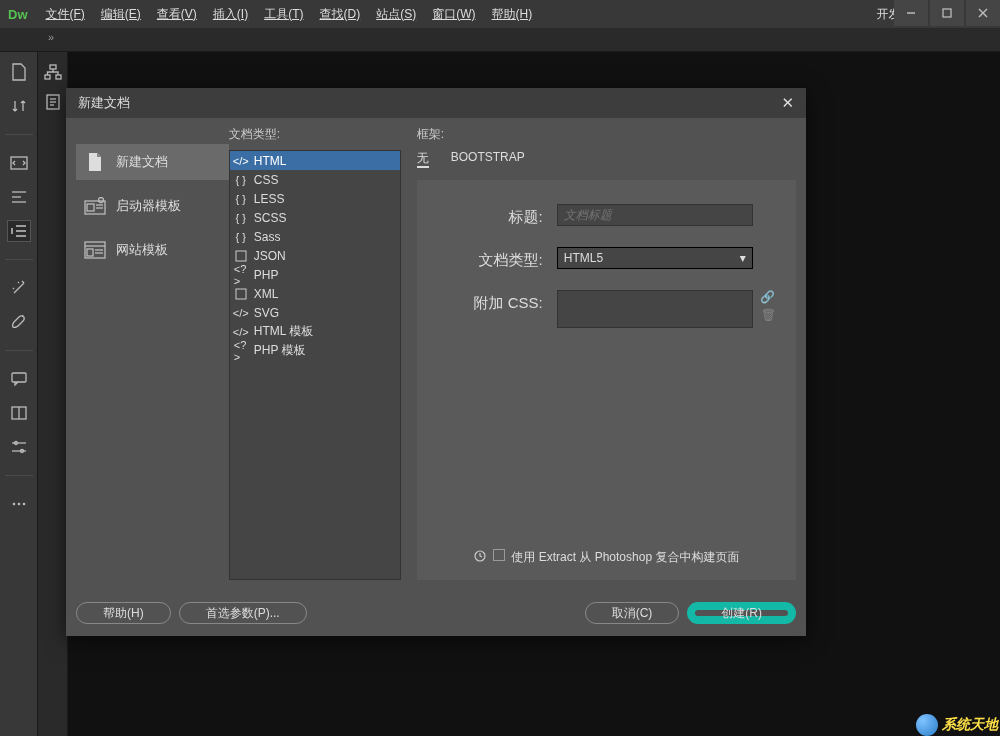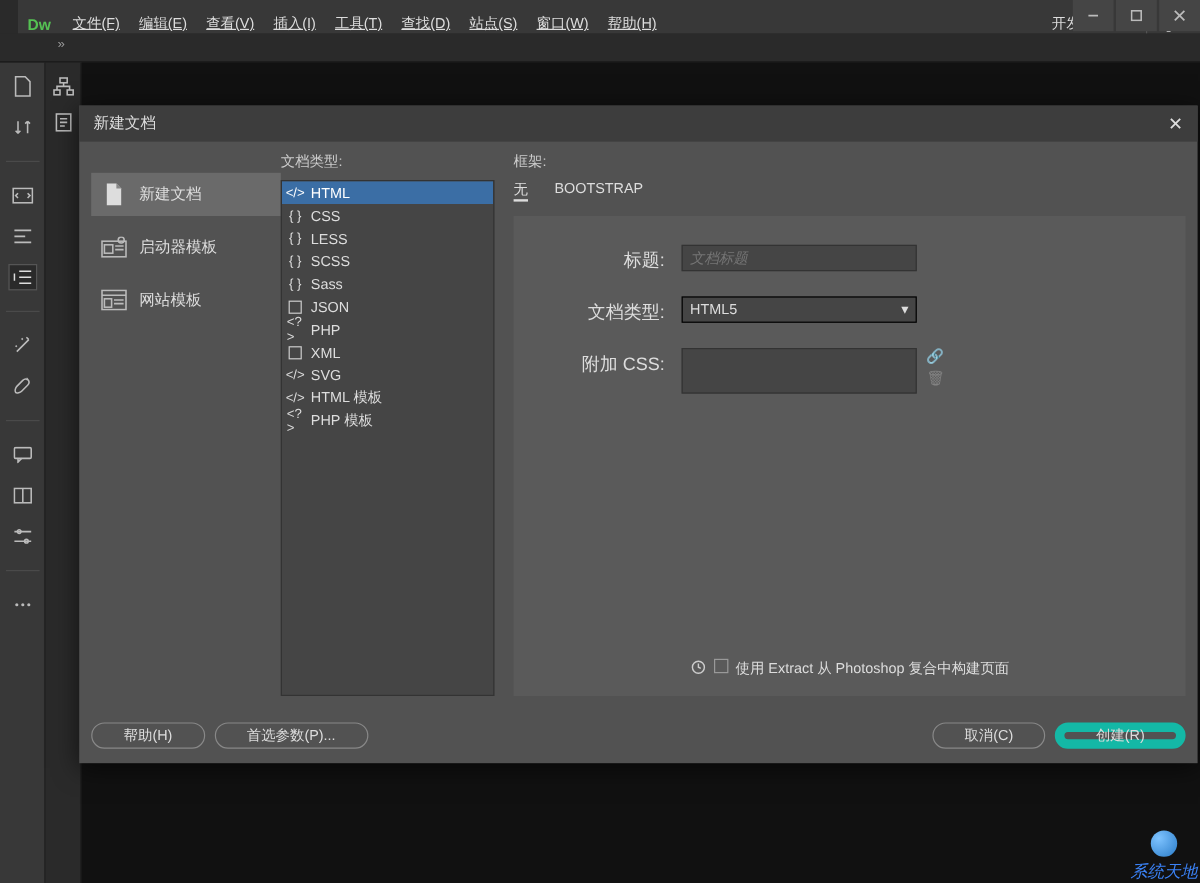--- a/index.html
+++ b/index.html
@@ -1,38 +1,38 @@
 <!DOCTYPE html>
 <html><head>
 <meta charset="utf-8">
 <style>
 * { margin: 0; padding: 0; box-sizing: border-box; font-family: "Microsoft YaHei", Arial, sans-serif; }
 body { width: 1000px; height: 736px; background: #000; overflow: hidden; position: relative; }
 .window { width: 1000px; height: 736px; background: #2a2a2a; position: relative; }
-.titlebar { height: 28px; background: #383838; display: flex; align-items: flex-end; padding: 0 8px; color: #ddd; font-size: 12px; margin-left: 15px; }
+.titlebar { height: 28px; background: #383838; display: flex; align-items: center; padding: 0 8px; color: #ddd; font-size: 12px; }
 .titlebar .logo { color: #55c153; font-weight: bold; font-size: 13px; margin-right: 18px; }
 .titlebar .menu-item { margin-right: 16px; cursor: default; text-decoration: underline; }
 .titlebar .spacer { flex: 1; }
 .titlebar .dev-label { margin-right: 8px; font-size: 12px; }
 .titlebar .down-caret { font-size: 9px; margin-right: 8px; }
 .titlebar .divider { width: 1px; height: 18px; background: #555; margin: 0 10px; }
 .titlebar .gear { color: #ccc; margin-right: 10px; font-size: 14px; }
 .win-controls { position: absolute; top: 0; right: 0; display: flex; }
 .win-btn { width: 34px; height: 26px; display: flex; align-items: center; justify-content: center; color: #bbb; background: #454545; margin-left: 2px; }
 .tab-strip { height: 24px; background: #2a2a2a; border-bottom: 1px solid #1a1a1a; position: relative; }
 .tab-strip .chev { position: absolute; top: 3px; left: 48px; color: #999; font-size: 11px; }
 .body-area { display: flex; height: calc(100% - 52px); }
 .left-tools { width: 38px; background: #383838; display: flex; flex-direction: column; align-items: center; padding-top: 10px; gap: 14px; border-right: 1px solid #1a1a1a; }
 .tool-icon { width: 22px; height: 20px; color: #bbb; display: flex; align-items: center; justify-content: center; }
 .tool-icon.selected { background: #2a2a2a; outline: 1px solid #555; }
 .tool-sep { width: 28px; height: 1px; background: #4a4a4a; margin: 4px 0; }
 .second-col { width: 30px; background: #2a2a2a; display: flex; flex-direction: column; align-items: center; padding-top: 10px; gap: 10px; border-right: 1px solid #1a1a1a; }
 .main-area { flex: 1; background: #111; position: relative; }
 
-.dialog { position: absolute; left: 66px; top: 88px; width: 932px; height: 548px; background: #525252; color: #ddd; box-shadow: 0 4px 20px rgba(0,0,0,0.6); }
+.dialog { position: absolute; left: 66px; top: 88px; width: 740px; height: 548px; background: #525252; color: #ddd; box-shadow: 0 4px 20px rgba(0,0,0,0.6); }
 .dialog-title { height: 30px; background: #3d3d3d; display: flex; align-items: center; padding: 0 12px; font-size: 13px; justify-content: space-between; }
 .close-x { color: #ddd; font-size: 15px; cursor: default; }
 .dialog-body { display: flex; padding: 8px 10px 0 10px; height: 460px; }
 .cat-col { width: 158px; padding-top: 18px; }
 .cat-item { height: 36px; display: flex; align-items: center; gap: 10px; padding-left: 8px; font-size: 13px; color: #ddd; }
 .cat-item.selected { background: #6a6a6a; }
 .cat-item + .cat-item { margin-top: 8px; }
 .cat-icon { width: 22px; height: 20px; display: flex; align-items: center; justify-content: center; }
 .type-col { width: 178px; }
 .col-heading { font-size: 12px; color: #ccc; margin-bottom: 6px; height: 18px; }
@@ -50,21 +50,21 @@
 .text-input { flex: 0 0 196px; height: 22px; background: #454545; border: 1px solid #333; color: #ddd; padding: 0 6px; font-size: 12px; font-style: italic; }
 .select-box { flex: 0 0 196px; height: 22px; background: #454545; border: 1px solid #000000; color: #ddd; display: flex; align-items: center; justify-content: space-between; padding: 0 6px; font-size: 12px; }
 .css-box { flex: 0 0 196px; height: 38px; background: #454545; border: 1px solid #333; }
 .css-btns { display: flex; flex-direction: column; gap: 4px; padding-left: 8px; color: #aaa; font-size: 12px; }
 .extract-row { position: absolute; bottom: 14px; left: 0; right: 0; display: flex; justify-content: center; gap: 6px; font-size: 12px; }
 .chk { width: 12px; height: 12px; border: 1px solid #999; }
 .dialog-footer { position: absolute; bottom: 12px; left: 10px; right: 10px; display: flex; gap: 8px; }
 .footer-spacer { flex: 1; }
 .pill-btn { height: 22px; border: 1px solid #888; border-radius: 11px; padding: 0 26px; font-size: 12px; color: #ddd; display: flex; align-items: center; background: transparent; }
 .pill-btn.primary { border: 8px solid #14b8a6; }
-.watermark { position: absolute; right: 2px; bottom: 0px; color: #3b82f6; font-size: 14px; font-weight: normal; display: flex; align-items: center; gap: 4px; font-style: italic; flex-direction: column; }
+.watermark { position: absolute; right: 2px; bottom: 0px; color: #fde047; font-size: 14px; font-weight: bold; display: flex; align-items: center; gap: 4px; font-style: italic; }
 .watermark .globe { width: 22px; height: 22px; border-radius: 50%; background: radial-gradient(circle at 30% 30%, #7ec3ff, #2a7cc9); position: relative; }
 svg { display: block; }
 </style>
 </head>
 <body>
 
 <div class="window">
 
   <div class="titlebar">
     <span class="logo">Dw</span>

